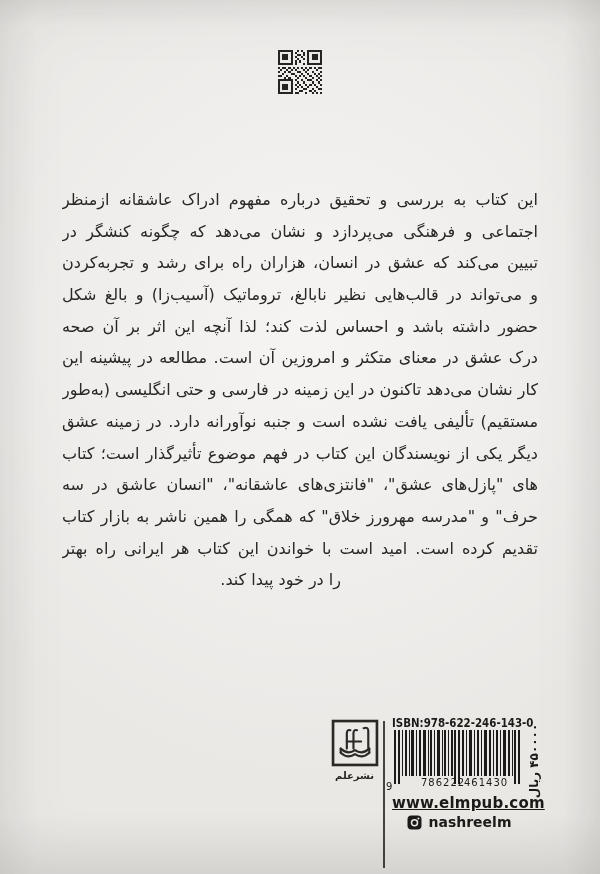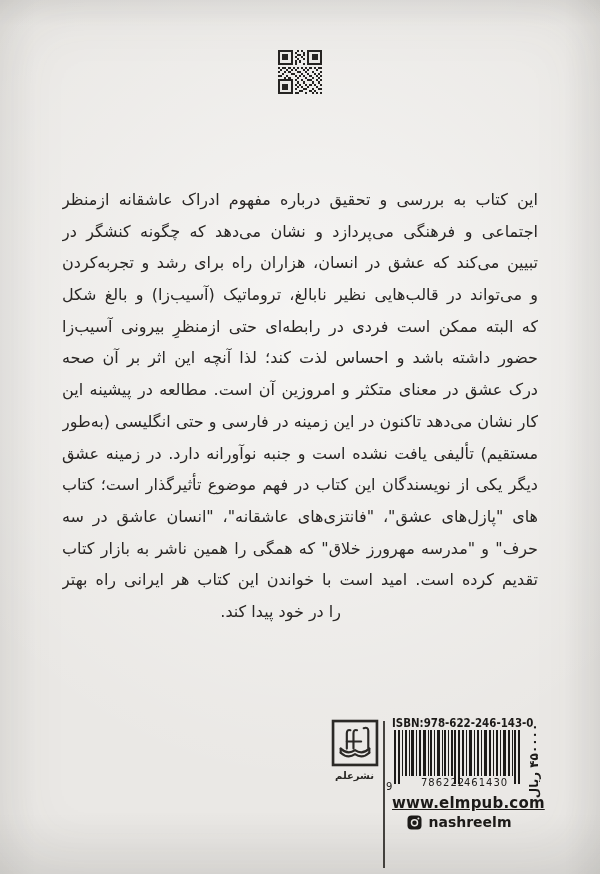--- a/index.html
+++ b/index.html
@@ -100,21 +100,20 @@
         <path d="M9 0h1v1H9zM11 0h1v1h-1zM8 1h1v1H8zM12 1h1v1h-1zM9 2h2v1H9zM12 2h1v1h-1zM8 3h1v1H8zM11 3h1v1h-1zM9 4h1v1H9zM12 4h1v1h-1zM8 5h1v1H8zM10 5h1v1h-1zM8 6h1v1H8zM12 6h1v1h-1zM0 8h1v1H0zM2 8h2v1H2zM5 8h1v1H5zM7 8h1v1H7zM9 8h1v1H9zM11 8h1v1h-1zM13 8h1v1h-1zM15 8h1v1h-1zM17 8h1v1h-1zM19 8h2v1h-2zM1 9h1v1H1zM4 9h1v1H4zM6 9h1v1H6zM8 9h1v1H8zM12 9h1v1h-1zM14 9h1v1h-1zM18 9h1v1h-1zM0 10h1v1H0zM3 10h1v1H3zM5 10h1v1H5zM9 10h2v1H9zM13 10h1v1h-1zM16 10h1v1h-1zM20 10h1v1h-1zM2 11h1v1H2zM6 11h2v1H6zM11 11h1v1h-1zM14 11h1v1h-1zM17 11h1v1h-1zM19 11h1v1h-1zM0 12h2v1H0zM4 12h1v1H4zM8 12h1v1H8zM10 12h1v1h-1zM12 12h1v1h-1zM15 12h1v1h-1zM18 12h1v1h-1zM20 12h1v1h-1zM3 13h1v1H3zM5 13h1v1H5zM9 13h1v1H9zM13 13h1v1h-1zM16 13h1v1h-1zM19 13h1v1h-1zM8 14h1v1H8zM11 14h1v1h-1zM14 14h2v1h-2zM18 14h1v1h-1zM20 14h1v1h-1zM9 15h1v1H9zM12 15h1v1h-1zM16 15h1v1h-1zM19 15h1v1h-1zM8 16h1v1H8zM10 16h1v1h-1zM13 16h1v1h-1zM15 16h1v1h-1zM17 16h1v1h-1zM20 16h1v1h-1zM9 17h1v1H9zM11 17h1v1h-1zM14 17h1v1h-1zM18 17h1v1h-1zM8 18h1v1H8zM12 18h2v1h-2zM16 18h1v1h-1zM19 18h2v1h-2zM10 19h2v1h-2zM15 19h1v1h-1zM17 19h1v1h-1zM8 20h2v1H8zM13 20h1v1h-1zM16 20h1v1h-1zM18 20h1v1h-1zM20 20h1v1h-1z"></path>
       </g>
     </svg>
   </div>
 
   <div class="body-text" dir="rtl">
     <div class="tline">این کتاب به بررسی و تحقیق درباره مفهوم ادراک عاشقانه ازمنظر</div>
     <div class="tline">اجتماعی و فرهنگی می‌پردازد و نشان می‌دهد که چگونه کنشگر در</div>
     <div class="tline">تبیین می‌کند که عشق در انسان، هزاران راه برای رشد و تجربه‌کردن دارد</div>
     <div class="tline">و می‌تواند در قالب‌هایی نظیر نابالغ، تروماتیک (آسیب‌زا) و بالغ شکل گیرد</div>
-    <div class="tline">که البته ممکن است فردی در رابطه‌ای حتی ازمنظرِ بیرونی آسیب‌زا</div>
     <div class="tline">حضور داشته باشد و احساس لذت کند؛ لذا آنچه این اثر بر آن صحه می‌گذارد،</div>
     <div class="tline">درک عشق در معنای متکثر و امروزین آن است. مطالعه در پیشینه این</div>
     <div class="tline">کار نشان می‌دهد تاکنون در این زمینه در فارسی و حتی انگلیسی (به‌طور</div>
     <div class="tline">مستقیم) تألیفی یافت نشده است و جنبه نوآورانه دارد. در زمینه عشق آثار</div>
     <div class="tline">دیگر یکی از نویسندگان این کتاب در فهم موضوع تأثیرگذار است؛ کتاب</div>
     <div class="tline">های "پازل‌های عشق"، "فانتزی‌های عاشقانه"، "انسان عاشق در سه</div>
     <div class="tline">حرف" و "مدرسه مهرورز خلاق" که همگی را همین ناشر به بازار کتاب</div>
     <div class="tline">تقدیم کرده است. امید است با خواندن این کتاب هر ایرانی راه بهتر زیستن</div>
     <div class="tline last">را در خود پیدا کند.</div>
   </div>

